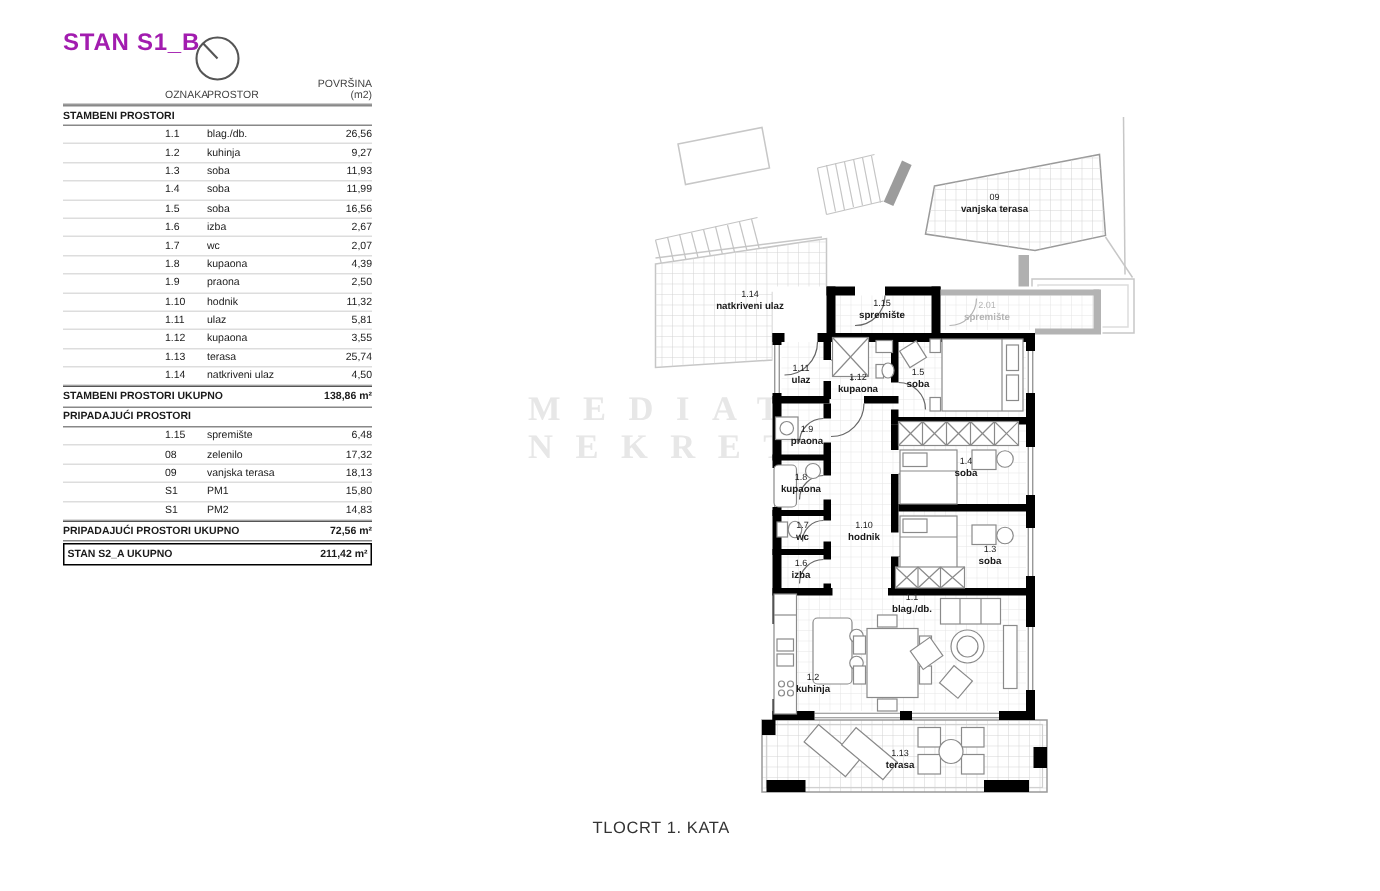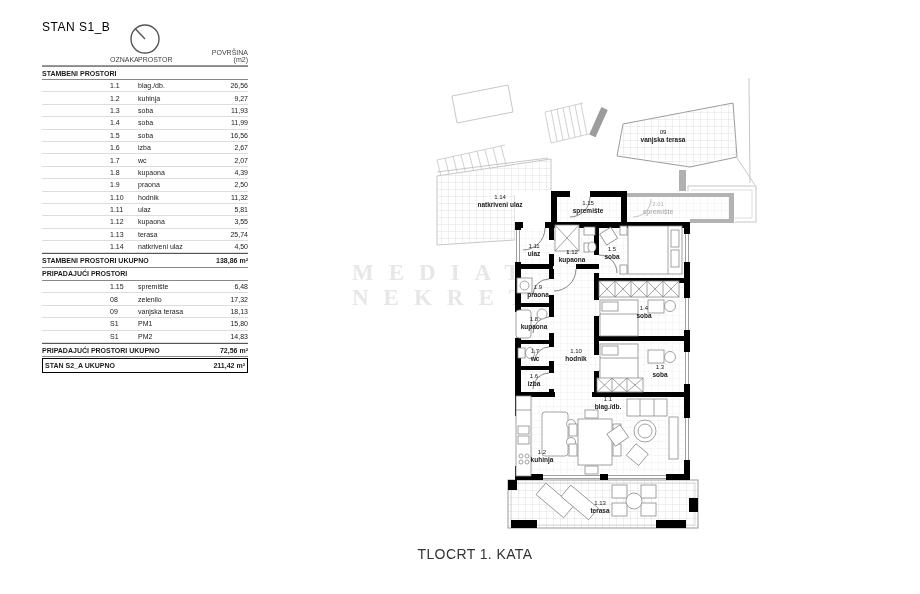--- a/index.html
+++ b/index.html
@@ -1,20 +1,20 @@
 <!DOCTYPE html>
 <html><head>
 <meta charset="utf-8">
 <style>
   html,body{margin:0;padding:0;background:#fff;}
   #stage{position:relative;width:920px;height:594px;background:#ffffff;overflow:hidden;
          font-family:"Liberation Sans",sans-serif;color:#1a1a1a;}
   
   #panel{position:absolute;left:42px;top:20px;width:206px;z-index:4;}
-  #plan-title{font-size:12px;font-weight:normal;letter-spacing:.5px;color:#000000;}
+  #plan-title{font-size:16px;font-weight:bold;letter-spacing:.5px;color:#a21caf;}
   #compass{position:absolute;left:86px;top:2px;}
   #area-table{margin-top:16px;font-size:7px;}
   .thead{display:flex;height:13px;align-items:flex-end;color:#444;border-bottom:1px solid #999;padding-bottom:2px;}
   .row{display:flex;height:11.4px;align-items:center;border-bottom:1px solid #ddd;}
   .sec{display:flex;height:12px;align-items:center;font-weight:bold;border-bottom:1px solid #888;border-top:1px solid #888;}
   .tot{display:flex;height:12.5px;align-items:center;font-weight:bold;border-top:1px solid #555;border-bottom:1px solid #888;}
   .grand{display:flex;height:13px;align-items:center;font-weight:bold;border:1px solid #000;margin-top:1px;padding:0 2px;}
   .c-code{width:28px;margin-left:68px;}
   .c-name{flex:1;}
   .c-area{width:42px;text-align:right;}
@@ -22,22 +22,22 @@
   
   #watermark{position:absolute;left:352px;top:260px;z-index:1;color:#e7e7e7;
     font-family:"Liberation Serif",serif;font-weight:bold;line-height:25px;
     font-size:23px;letter-spacing:15px;white-space:nowrap;}
   
   #plan-svg{position:absolute;left:0;top:0;z-index:2;}
   .room-label{position:absolute;z-index:3;transform:translate(-50%,-50%);
     text-align:center;font-size:6.5px;font-weight:bold;line-height:8px;white-space:nowrap;color:#1a1a1a;}
   .room-label .code{font-weight:normal;font-size:6px;display:block;}
   .lbl-gray{color:#b4b4b4;}
-  #caption{position:absolute;left:395px;top:546px;width:160px;text-align:center;
-    font-size:14px;color:#333;letter-spacing:.4px;z-index:4;}
+  #caption{position:absolute;left:395px;top:546px;width:160px;text-align:left;
+    font-size:11px;color:#333;letter-spacing:.4px;z-index:4;}
 </style>
 </head>
 <body>
 
 <div id="stage">
 
   <div id="panel">
     <div id="plan-title">STAN S1_B</div>
     <svg id="compass" width="34" height="34" viewBox="0 0 34 34">
       <circle cx="17" cy="17" r="14" fill="none" stroke="#555" stroke-width="1.4"></circle>

